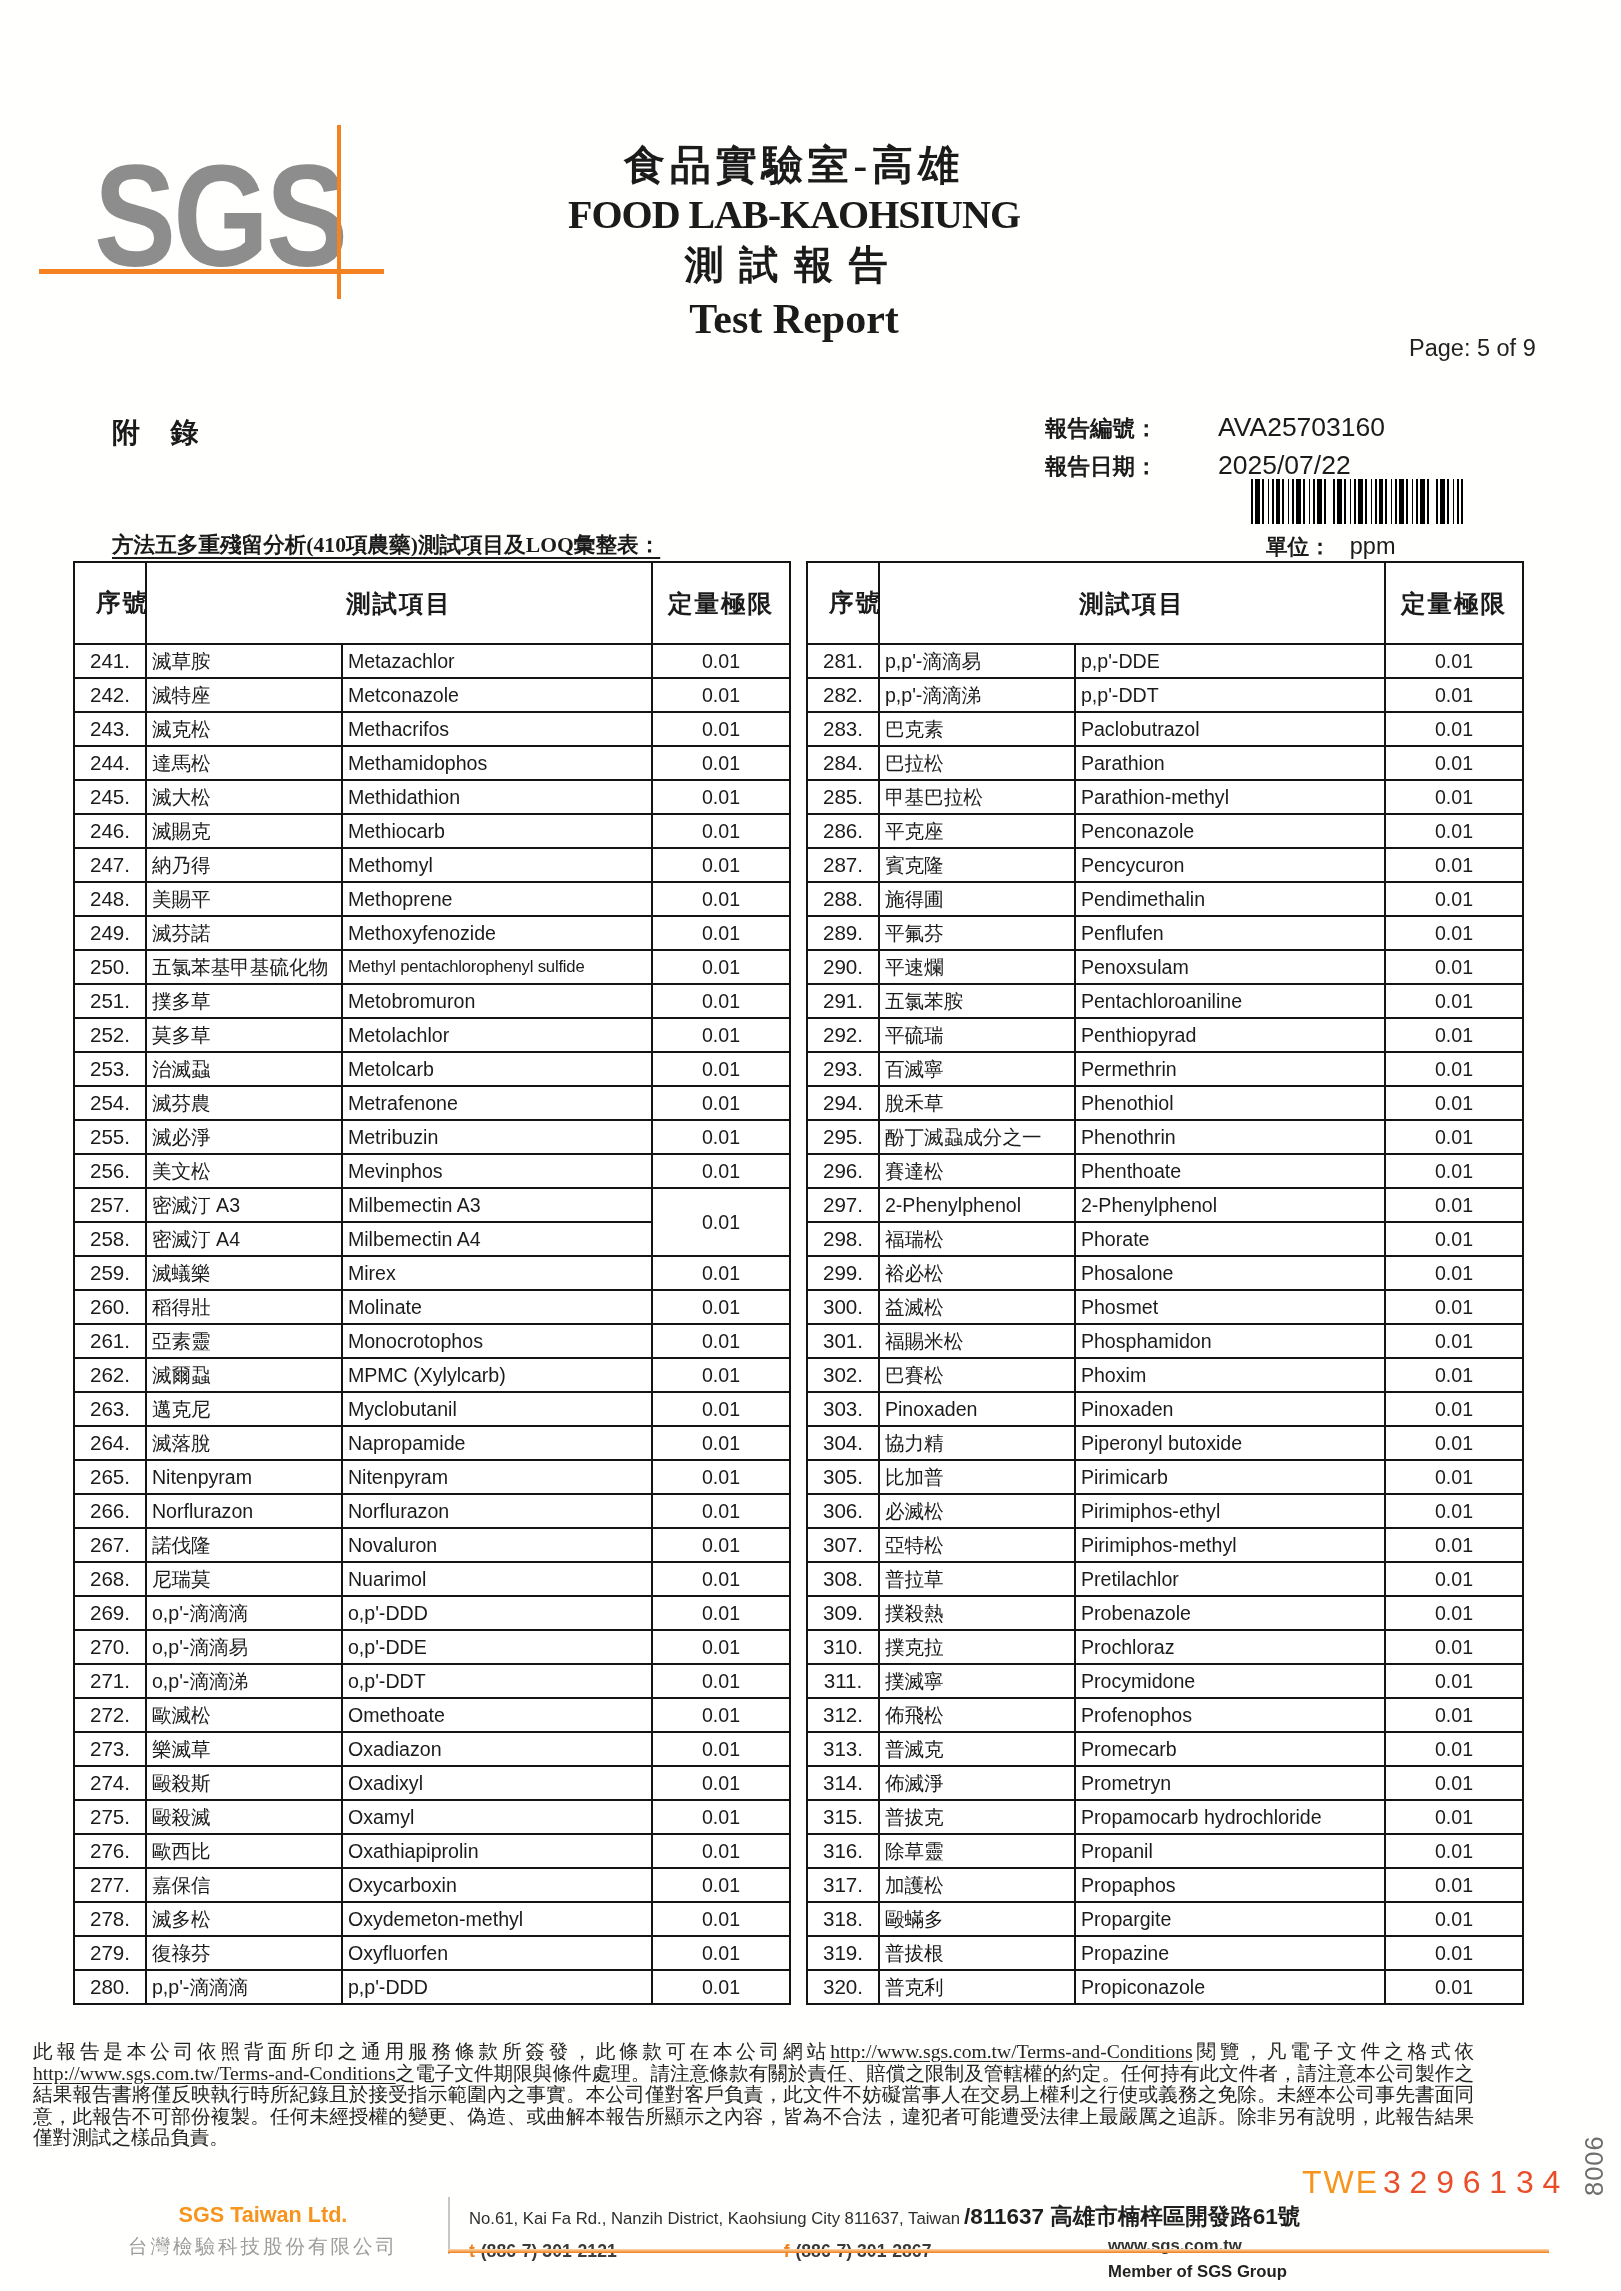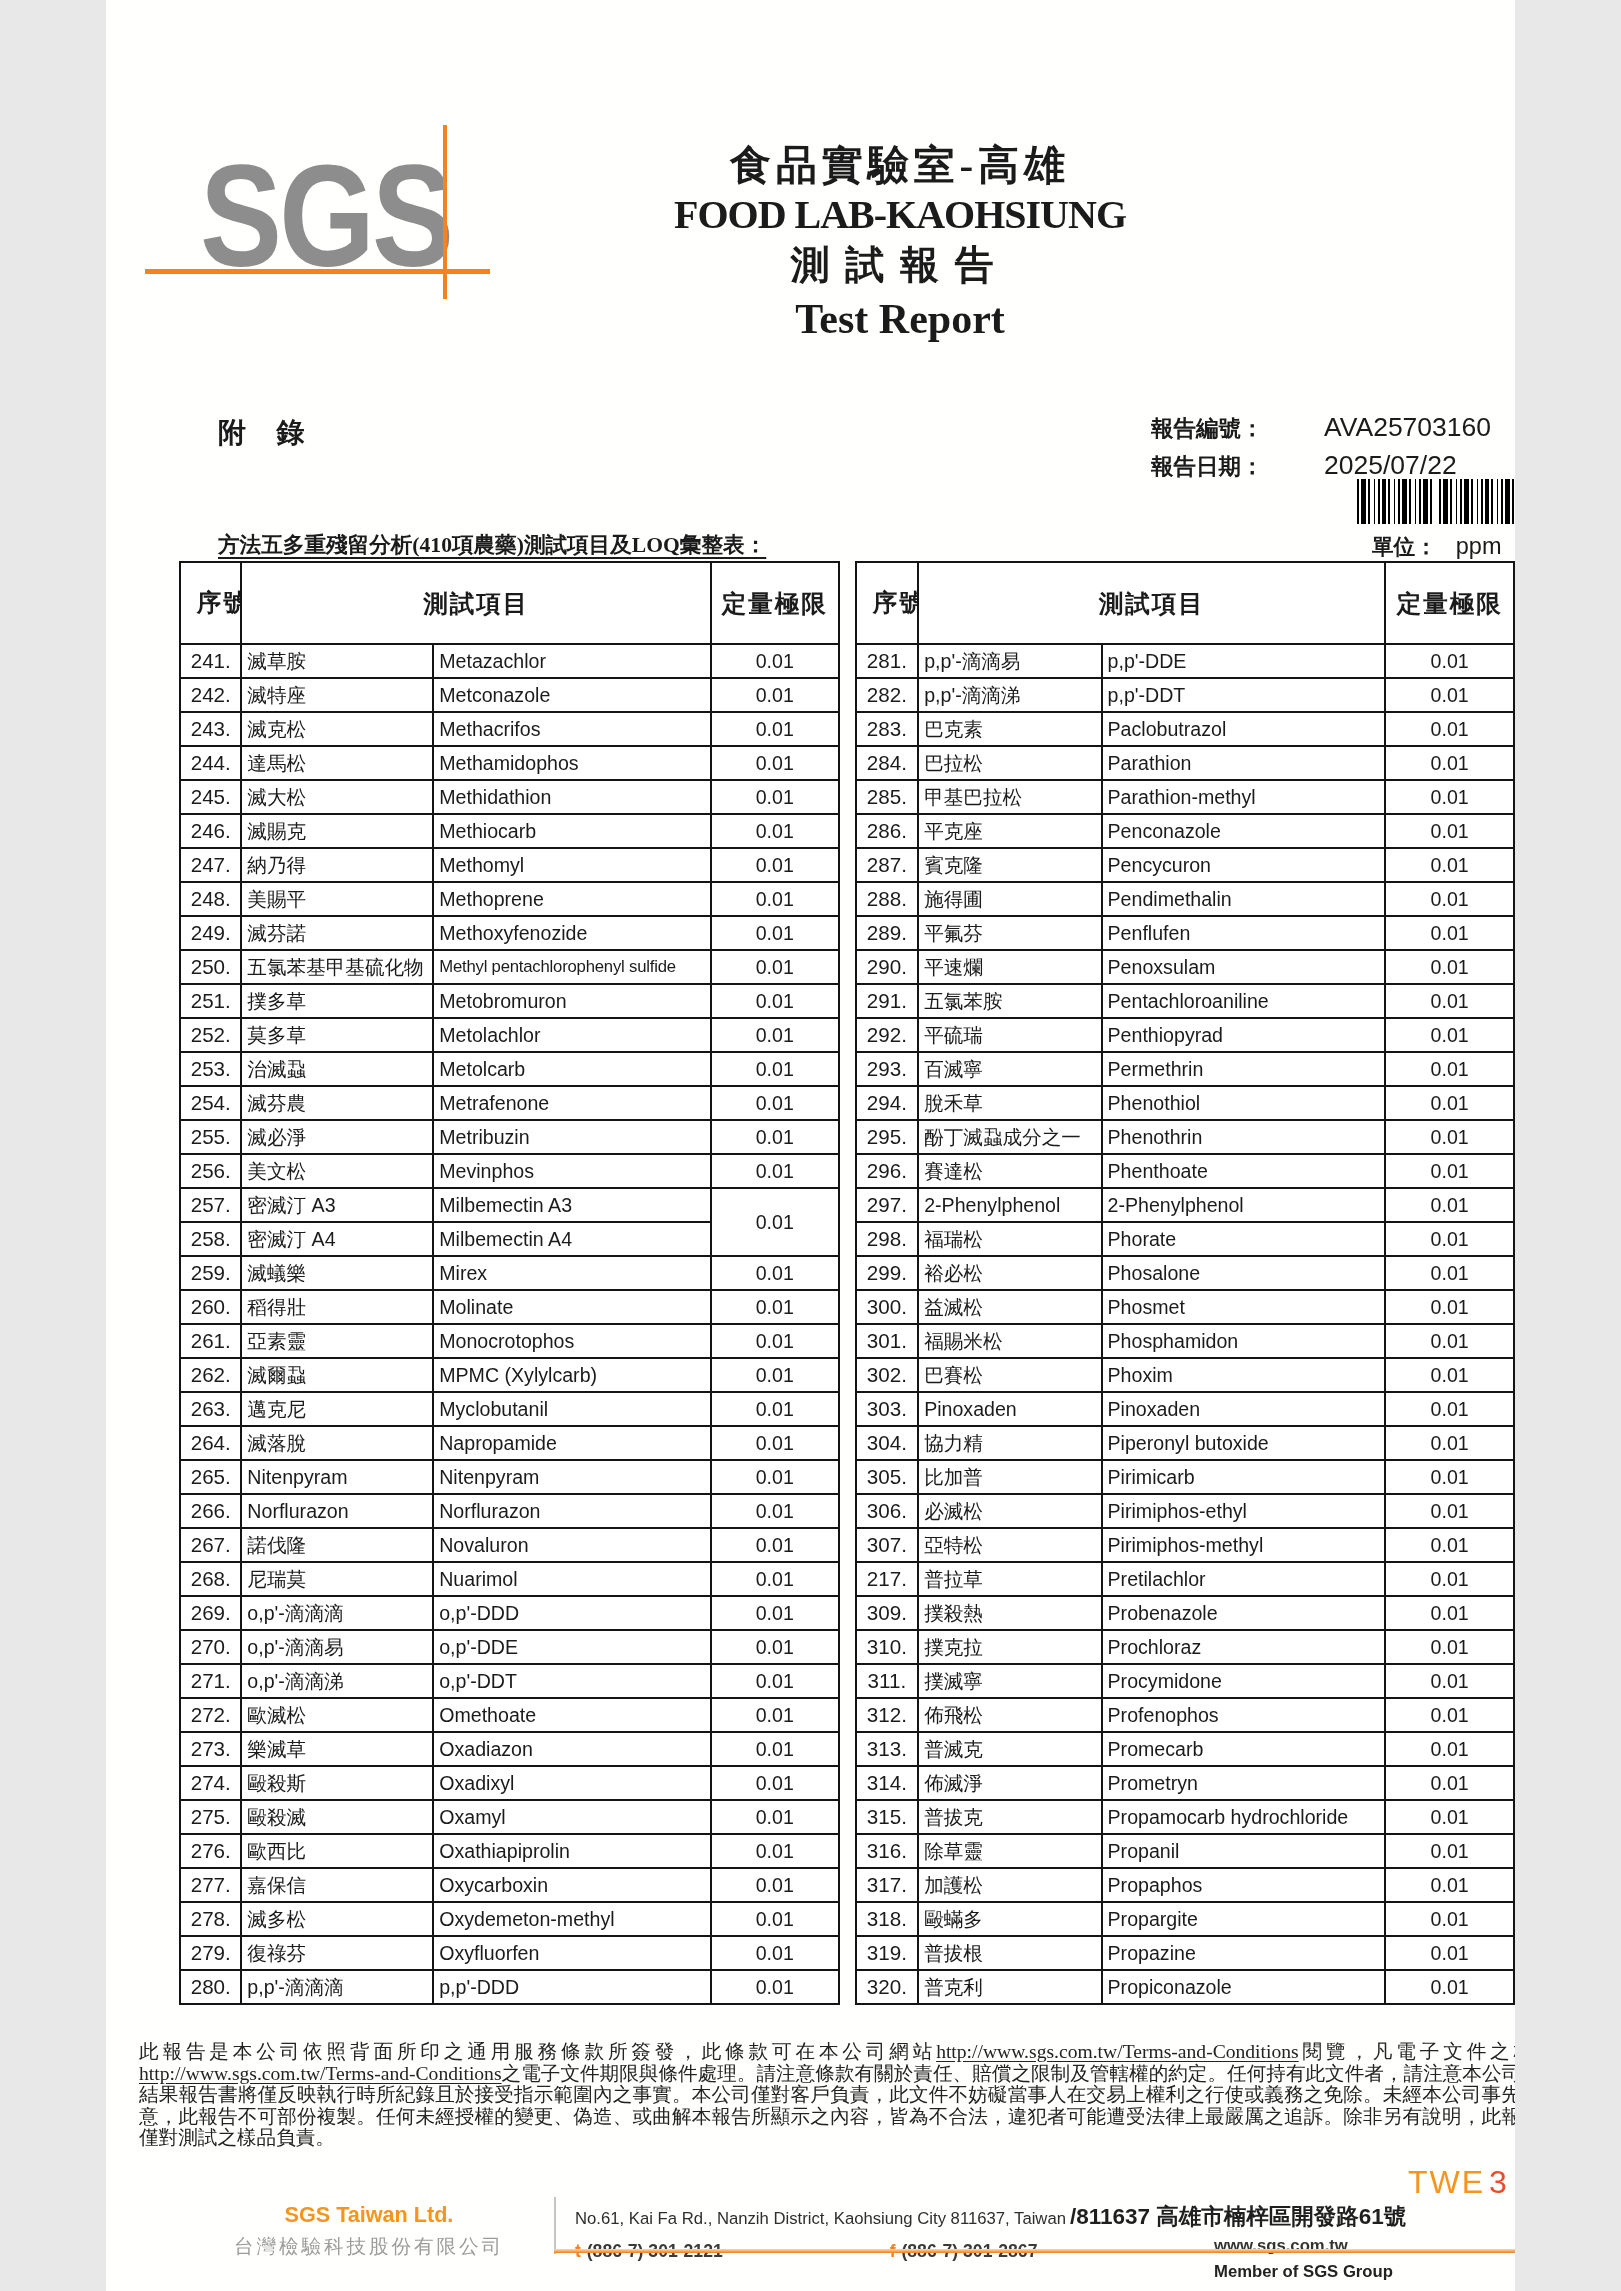--- a/index.html
+++ b/index.html
@@ -1,16 +1,16 @@
 <!DOCTYPE html>
 <html><head>
 <meta charset="utf-8">
 <style>
   html,body{margin:0;padding:0;background:#e8e8e8;}
-  .page{position:relative;width:1409px;height:2292px;margin:0 auto;background:#fffffd;
+  .page{position:relative;width:1621px;height:2292px;margin:0 auto;background:#fffffd;
         font-family:"Liberation Sans",sans-serif;color:#1b1b1b;overflow:hidden;}
 
   
   .logo-text{position:absolute;left:94px;top:143px;font-family:"Liberation Sans",sans-serif;
              font-weight:bold;font-size:123px;letter-spacing:-2.9px;color:#8d8d8d;
              transform:scaleY(1.18);transform-origin:top left;line-height:1;}
   .logo-vline{position:absolute;left:337px;top:125px;width:3.9px;height:174px;background:#f58220;}
   .logo-hline{position:absolute;left:39px;top:269px;width:345px;height:4.9px;background:#f58220;}
 
   .titles{position:absolute;left:510px;top:143px;width:568px;text-align:center;}
@@ -542,21 +542,21 @@
             <td class="c-en">Pirimiphos-ethyl</td>
             <td class="c-loq">0.01</td>
           </tr>
           <tr>
             <td class="c-no">307.</td>
             <td class="c-zh">亞特松</td>
             <td class="c-en">Pirimiphos-methyl</td>
             <td class="c-loq">0.01</td>
           </tr>
           <tr>
-            <td class="c-no">217.</td>
+            <td class="c-no">308.</td>
             <td class="c-zh">普拉草</td>
             <td class="c-en">Pretilachlor</td>
             <td class="c-loq">0.01</td>
           </tr>
           <tr>
             <td class="c-no">309.</td>
             <td class="c-zh">撲殺熱</td>
             <td class="c-en">Probenazole</td>
             <td class="c-loq">0.01</td>
           </tr>

